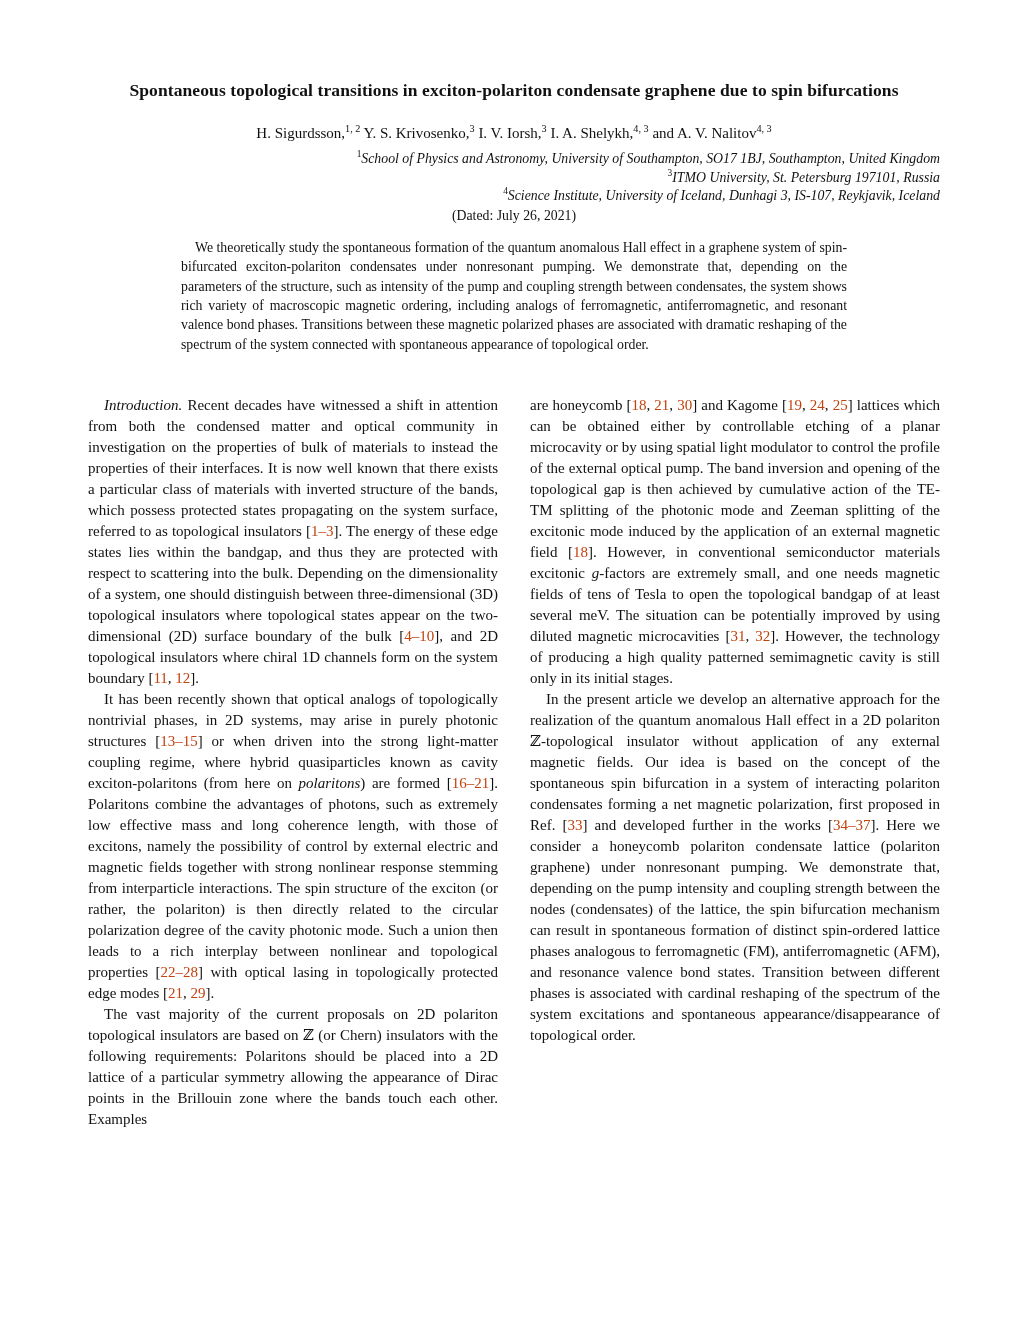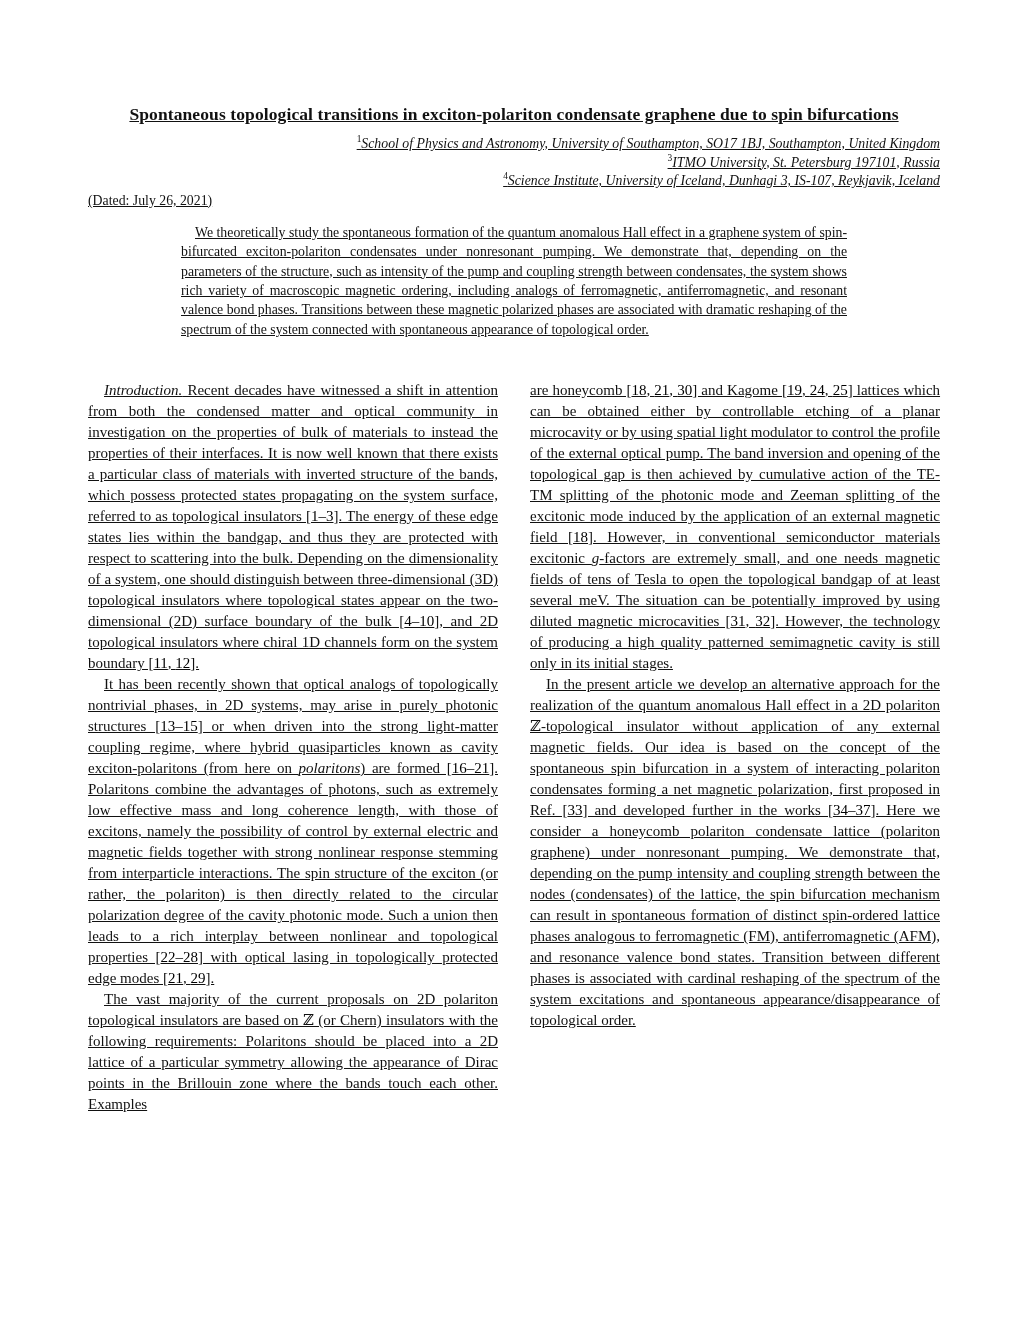--- a/index.html
+++ b/index.html
@@ -6,23 +6,22 @@
   body{
     width:1020px;height:1320px;
     font-family:"Liberation Serif","DejaVu Serif",serif;
     color:#111111;
     -webkit-font-smoothing:antialiased;
   }
   .page{
     position:relative;
     width:1020px;height:1320px;
     box-sizing:border-box;
-    padding:100px 80px 0 88px;
+    padding:76px 80px 0 88px;
     overflow:hidden;
-    text-decoration:underline;
   }
   .title{
     max-width:870px;
     margin:0 auto;
     text-align:center;
     font-size:17.5px;
     font-weight:bold;
     line-height:28px;
     letter-spacing:0.1px;
   }
@@ -34,20 +33,21 @@
   }
   .affiliations{
     margin-top:7px;
     text-align:right;
     font-size:13.8px;
     line-height:18.6px;
   }
   .affil-line{white-space:nowrap;}
   .dated{
     margin-top:2px;
+    text-align:center;
     font-size:13.8px;
   }
   .abstract{
     width:666px;
     margin:14px auto 12px auto;
     font-size:13.8px;
     line-height:19.4px;
     text-align:justify;
     text-indent:14px;
   }
@@ -60,35 +60,36 @@
     width:414px;
     font-size:15px;
     line-height:21px;
     text-align:justify;
     hyphens:none;
   }
   .para{margin:0;text-indent:16px;}
   .para.cont{text-indent:0;}
   .para.flush-last{text-align-last:justify;}
   .it{font-style:italic;}
-  .cite{color:#000000;}
+  .cite{color:#c2410c;}
   .sup{
     font-size:0.68em;
     vertical-align:super;
     line-height:0;
     font-style:normal;
   }
 </style>
 </head>
 <body>
 
 <div class="page">
 
   <h1 class="title">Spontaneous topological transitions in exciton-polariton condensate graphene due to spin bifurcations</h1>
 
+  <div class="authors"><span>H. Sigurdsson,</span><sup class="sup">1, 2</sup><span> Y. S. Krivosenko,</span><sup class="sup">3</sup><span> I. V. Iorsh,</span><sup class="sup">3</sup><span> I. A. Shelykh,</span><sup class="sup">4, 3</sup><span> and A. V. Nalitov</span><sup class="sup">4, 3</sup></div>
 
   <div class="affiliations">
     <div class="affil-line"><sup class="sup">1</sup><span class="it">School of Physics and Astronomy, University of Southampton, SO17 1BJ, Southampton, United Kingdom</span></div>
     <div class="affil-line"><sup class="sup">3</sup><span class="it">ITMO University, St. Petersburg 197101, Russia</span></div>
     <div class="affil-line"><sup class="sup">4</sup><span class="it">Science Institute, University of Iceland, Dunhagi 3, IS-107, Reykjavik, Iceland</span></div>
   </div>
 
   <div class="dated">(Dated: July 26, 2021)</div>
 
   <div class="abstract">We theoretically study the spontaneous formation of the quantum anomalous Hall effect in a graphene system of spin-bifurcated exciton-polariton condensates under nonresonant pumping. We demonstrate that, depending on the parameters of the structure, such as intensity of the pump and coupling strength between condensates, the system shows rich variety of macroscopic magnetic ordering, including analogs of ferromagnetic, antiferromagnetic, and resonant valence bond phases. Transitions between these magnetic polarized phases are associated with dramatic reshaping of the spectrum of the system connected with spontaneous appearance of topological order.</div>

